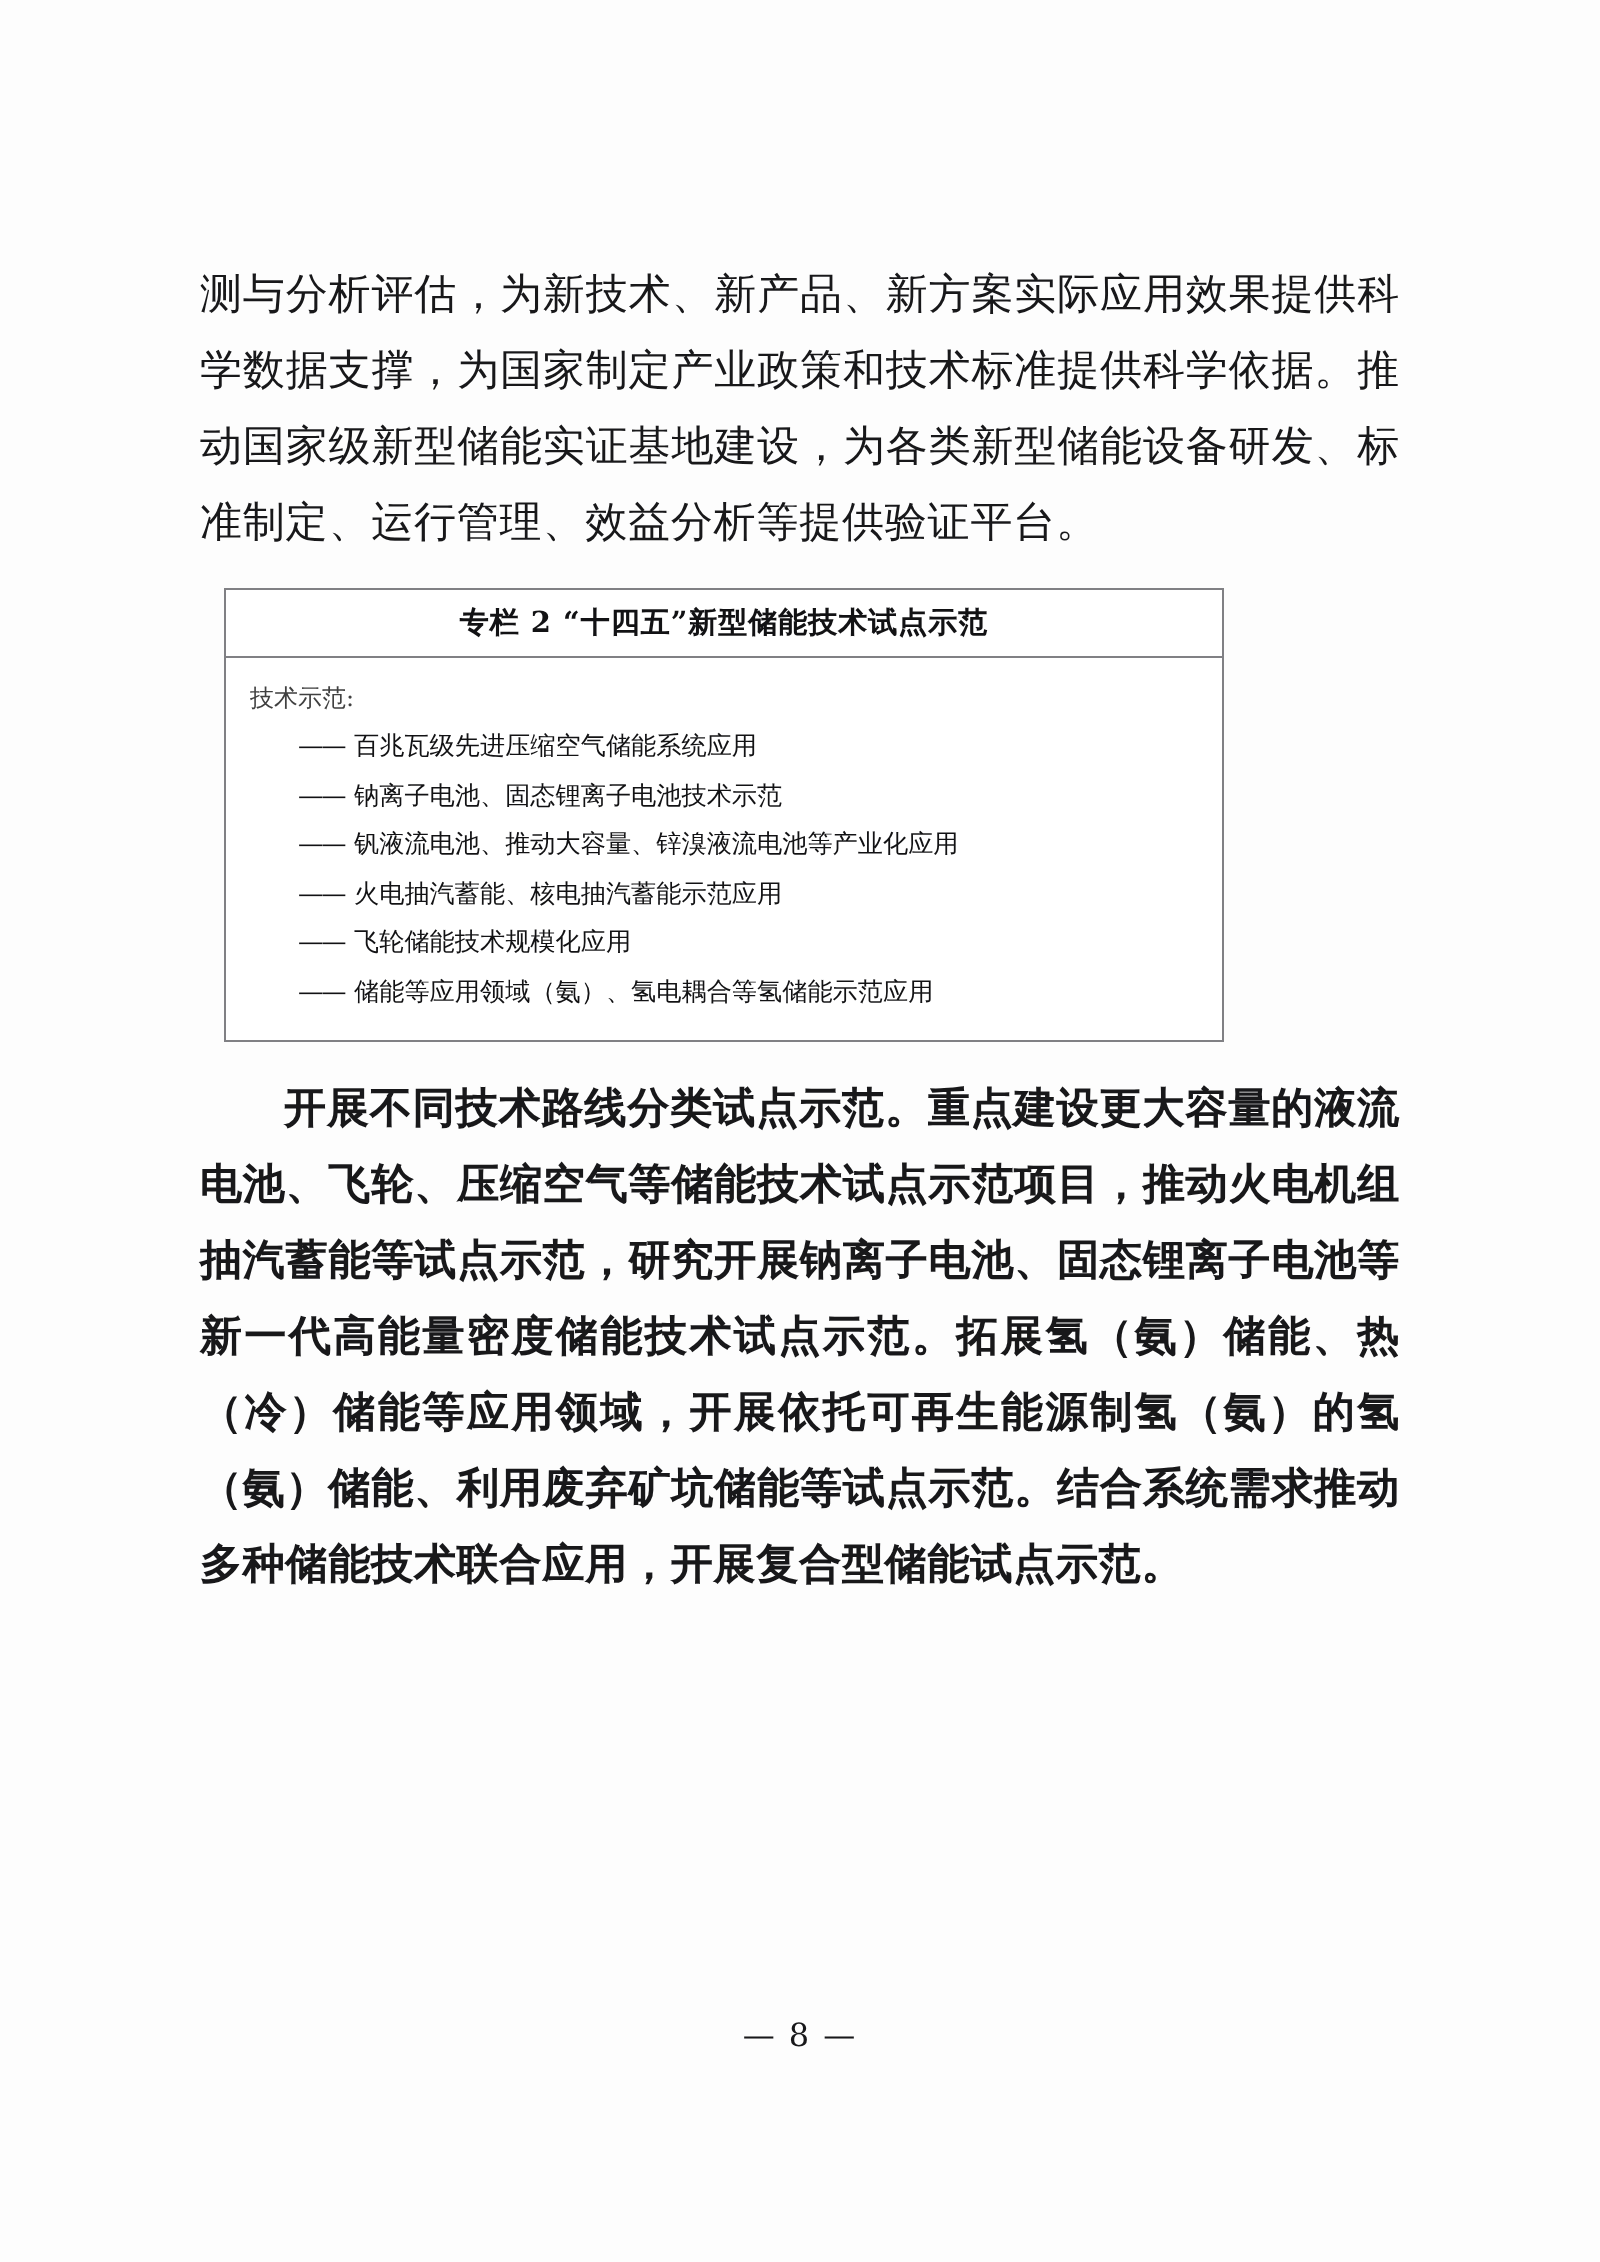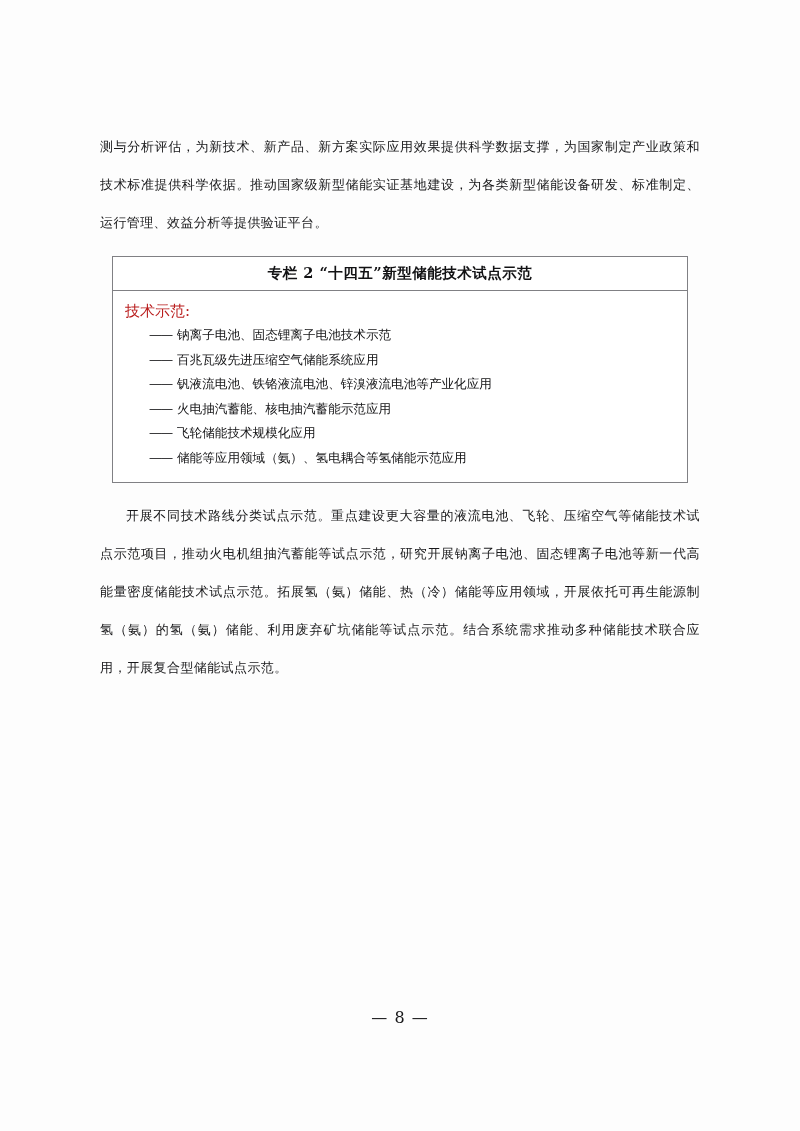--- a/index.html
+++ b/index.html
@@ -24,59 +24,60 @@
     background: #fdfdfd;
   }
   .content {
     position: absolute;
     left: 100px;
     top: 128px;
     width: 600px;
   }
   p.body-para {
     margin: 0 0 0 0;
-    font-size: 13px;
+    font-size: 21px;
     line-height: 38px;
     text-align: justify;
     text-justify: inter-ideograph;
     letter-spacing: 0.4px;
     color: #18181a;
     font-family: "DejaVu Sans", "Liberation Sans", sans-serif;
   }
   p.indent {
     text-indent: 2em;
+    font-weight: bold;
   }
   .para-gap {
     height: 10px;
   }
   
   .box {
     border: 1px solid #808084;
     margin: 14px 0 14px 12px;
-    width: 576px;
+    width: 500px;
     box-sizing: border-box;
     background: #ffffff;
   }
   .box-title {
     border-bottom: 1px solid #808084;
     text-align: center;
     font-family: "DejaVu Serif", "Liberation Serif", serif;
     font-size: 14.5px;
     font-weight: bold;
     letter-spacing: 0.5px;
     padding: 7px 4px 7px 4px;
     color: #121214;
   }
   .box-body {
     padding: 8px 10px 12px 10px;
   }
   .box-label {
-    font-size: 15px;
+    font-size: 12px;
     line-height: 24px;
-    color: #b91c1c;
+    color: #404040;
     font-family: "DejaVu Serif", "Liberation Serif", serif;
     padding-left: 2px;
   }
   .box-item {
     font-size: 12.6px;
     line-height: 24.5px;
     color: #121214;
     font-family: "DejaVu Serif", "Liberation Serif", serif;
     padding-left: 26px;
     white-space: nowrap;
@@ -104,23 +105,23 @@
 <div class="page">
 
   <div class="content">
 
     <p class="body-para">测与分析评估，为新技术、新产品、新方案实际应用效果提供科学数据支撑，为国家制定产业政策和技术标准提供科学依据。推动国家级新型储能实证基地建设，为各类新型储能设备研发、标准制定、运行管理、效益分析等提供验证平台。</p>
 
     <div class="box">
       <div class="box-title">专栏 2  “十四五”新型储能技术试点示范</div>
       <div class="box-body">
         <div class="box-label">技术示范:</div>
+        <div class="box-item"><span class="dash">——</span><span>百兆瓦级先进压缩空气储能系统应用</span></div>
         <div class="box-item"><span class="dash">——</span><span>钠离子电池、固态锂离子电池技术示范</span></div>
-        <div class="box-item"><span class="dash">——</span><span>百兆瓦级先进压缩空气储能系统应用</span></div>
-        <div class="box-item"><span class="dash">——</span><span>钒液流电池、铁铬液流电池、锌溴液流电池等产业化应用</span></div>
+        <div class="box-item"><span class="dash">——</span><span>钒液流电池、推动大容量、锌溴液流电池等产业化应用</span></div>
         <div class="box-item"><span class="dash">——</span><span>火电抽汽蓄能、核电抽汽蓄能示范应用</span></div>
         <div class="box-item"><span class="dash">——</span><span>飞轮储能技术规模化应用</span></div>
         <div class="box-item"><span class="dash">——</span><span>储能等应用领域（氨）、氢电耦合等氢储能示范应用</span></div>
       </div>
     </div>
 
     <p class="body-para indent">开展不同技术路线分类试点示范。重点建设更大容量的液流电池、飞轮、压缩空气等储能技术试点示范项目，推动火电机组抽汽蓄能等试点示范，研究开展钠离子电池、固态锂离子电池等新一代高能量密度储能技术试点示范。拓展氢（氨）储能、热（冷）储能等应用领域，开展依托可再生能源制氢（氨）的氢（氨）储能、利用废弃矿坑储能等试点示范。结合系统需求推动多种储能技术联合应用，开展复合型储能试点示范。</p>
     <div class="para-gap"></div>
 
   </div>

